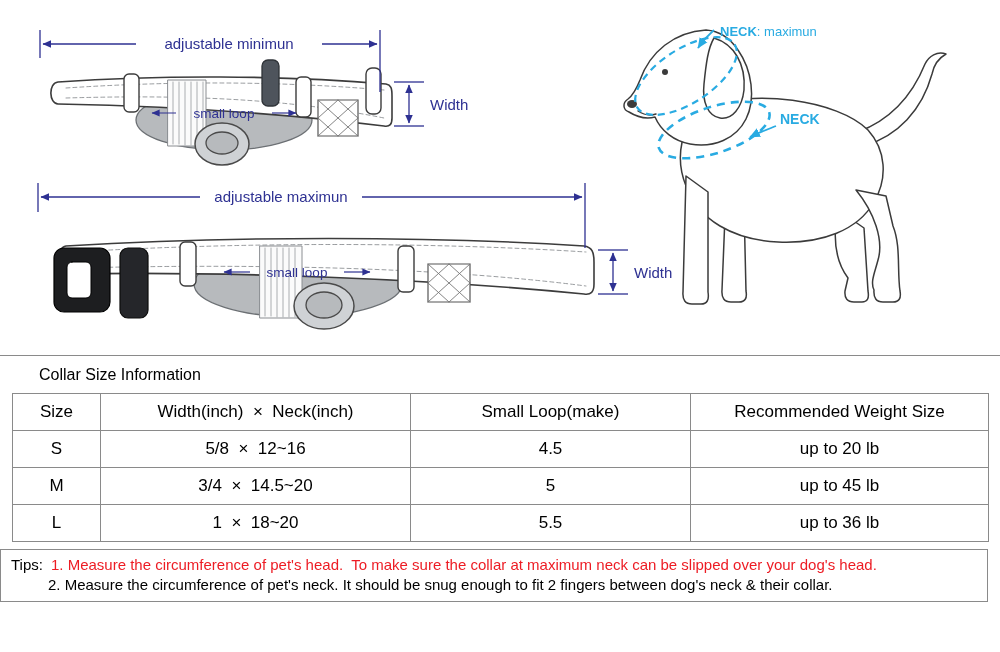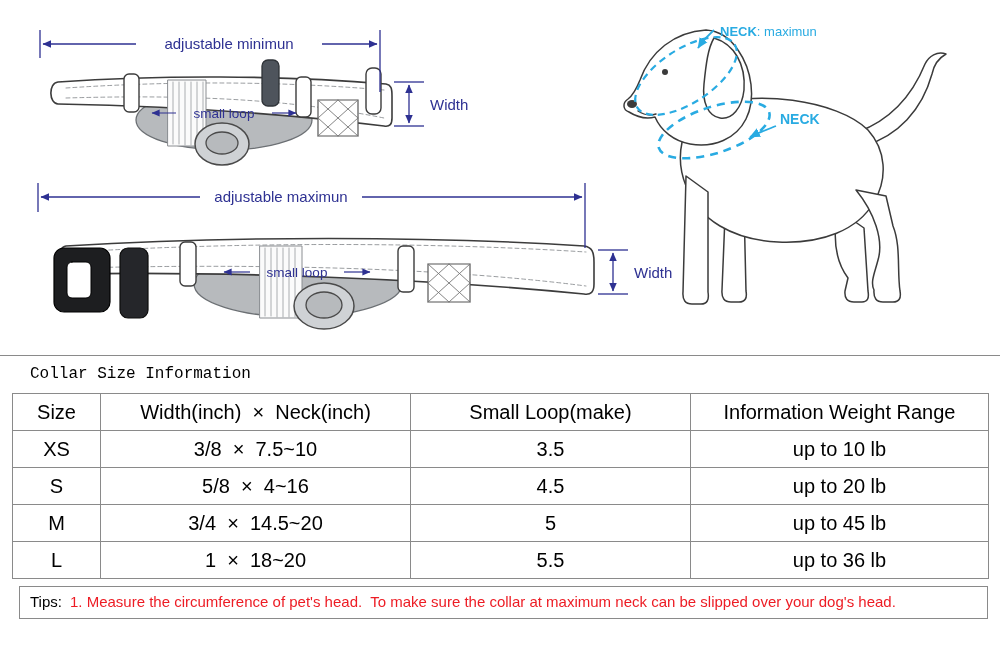--- a/index.html
+++ b/index.html
@@ -7,36 +7,36 @@
     width:1000px; height:652px; background:#ffffff; position:relative;
     font-family:"Liberation Sans", sans-serif; color:#000; overflow:hidden;border-radius:30px;
   }
   .diagram-area { width:1000px; height:355px; }
   .diagram-area svg { display:block; }
   svg text { font-family:"Liberation Sans", sans-serif; }
 
   .divider { border-top:1px solid #8a8a8a; height:0; }
 
   .section-title {
-    height:37px; line-height:37px; padding-left:30px;
-    font-size:16px; color:#000;font-family:Liberation Mono, monospace;
+    height:37px; line-height:37px; padding-left:39px;
+    font-size:16px; color:#000;
   }
 
   table.size-table {
     border-collapse:collapse; table-layout:fixed;
     margin:0 12px; width:976px;
   }
   .size-table th, .size-table td {
     border:1px solid #8a8a8a; text-align:center; vertical-align:middle;
-    font-size:20px; font-weight:normal; color:#000; white-space:pre;
+    font-size:17px; font-weight:normal; color:#000; white-space:pre;
     height:36px; padding:0 4px; overflow:hidden;
   }
 
   .tips-box {
-    border:1px solid #8a8a8a; margin:7px 12px 0 19px;
+    border:1px solid #8a8a8a; margin:7px 12px 0 0;
     padding:5px 10px 6px 10px; font-size:15px; line-height:20px;
   }
   .tips-line { white-space:pre; }
   .tips-label { color:#000; margin-right:8px; }
   .tip-red { color:#ed1c24; }
   .tips-line-2 { margin-left:37px; }
 </style>
 </head>
 <body>
 
@@ -173,48 +173,43 @@
       <col style="width:88px">
         <col style="width:310px">
         <col style="width:280px">
         <col style="width:298px">
     </colgroup>
     <thead>
       <tr>
         <th>Size</th>
         <th>Width(inch)  ×  Neck(inch)</th>
         <th>Small Loop(make)</th>
-        <th>Information Weight Range</th>
+        <th>Recommended Weight Size</th>
       </tr>
     </thead>
     <tbody>
       <tr>
-        <td>XS</td>
-        <td>3/8  ×  7.5~10</td>
-        <td>3.5</td>
-        <td>up to 10 lb</td>
-      </tr>
-      <tr>
         <td>S</td>
-        <td>5/8  ×  4~16</td>
+        <td>5/8  ×  12~16</td>
         <td>4.5</td>
         <td>up to 20 lb</td>
       </tr>
       <tr>
         <td>M</td>
         <td>3/4  ×  14.5~20</td>
         <td>5</td>
         <td>up to 45 lb</td>
       </tr>
       <tr>
         <td>L</td>
         <td>1  ×  18~20</td>
         <td>5.5</td>
         <td>up to 36 lb</td>
       </tr>
     </tbody>
   </table>
 
   <div class="tips-box">
     <div class="tips-line"><span class="tips-label">Tips:</span><span class="tip-red">1. Measure the circumference of pet's head.  To make sure the collar at maximum neck can be slipped over your dog's head.</span></div>
+    <div class="tips-line tips-line-2"><span>2. Measure the circumference of pet's neck. It should be snug enough to fit 2 fingers between dog's neck &amp; their collar.</span></div>
   </div>
 
 </div>
 
 </body></html>

